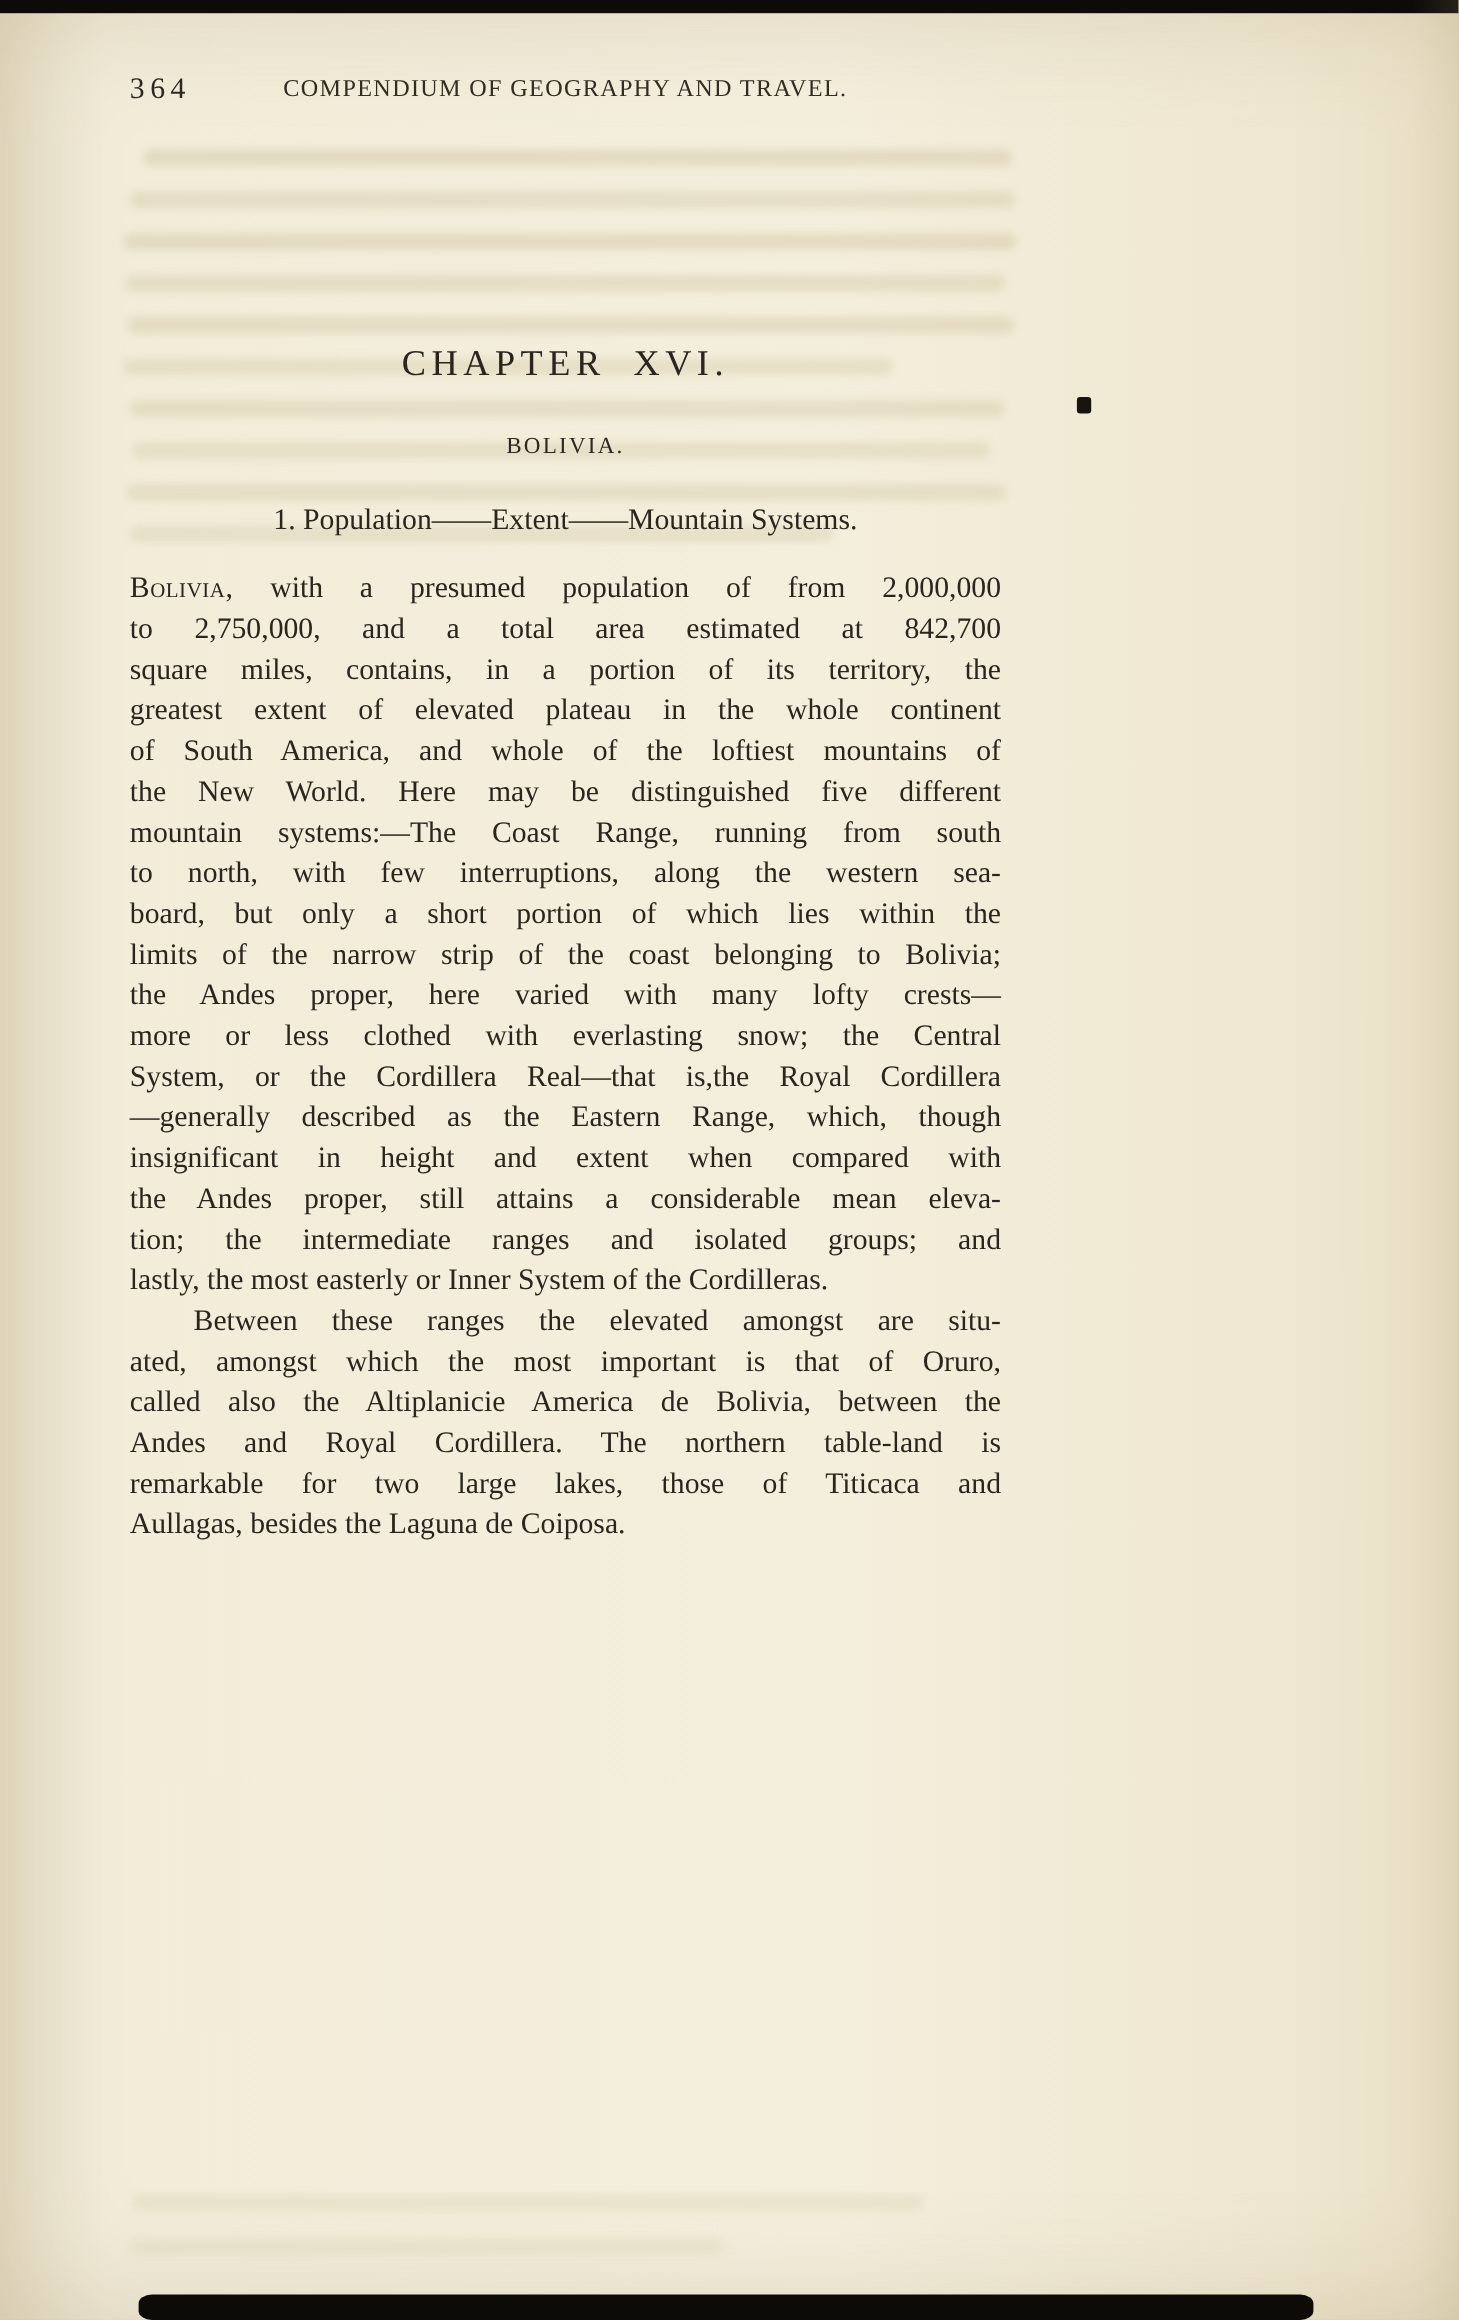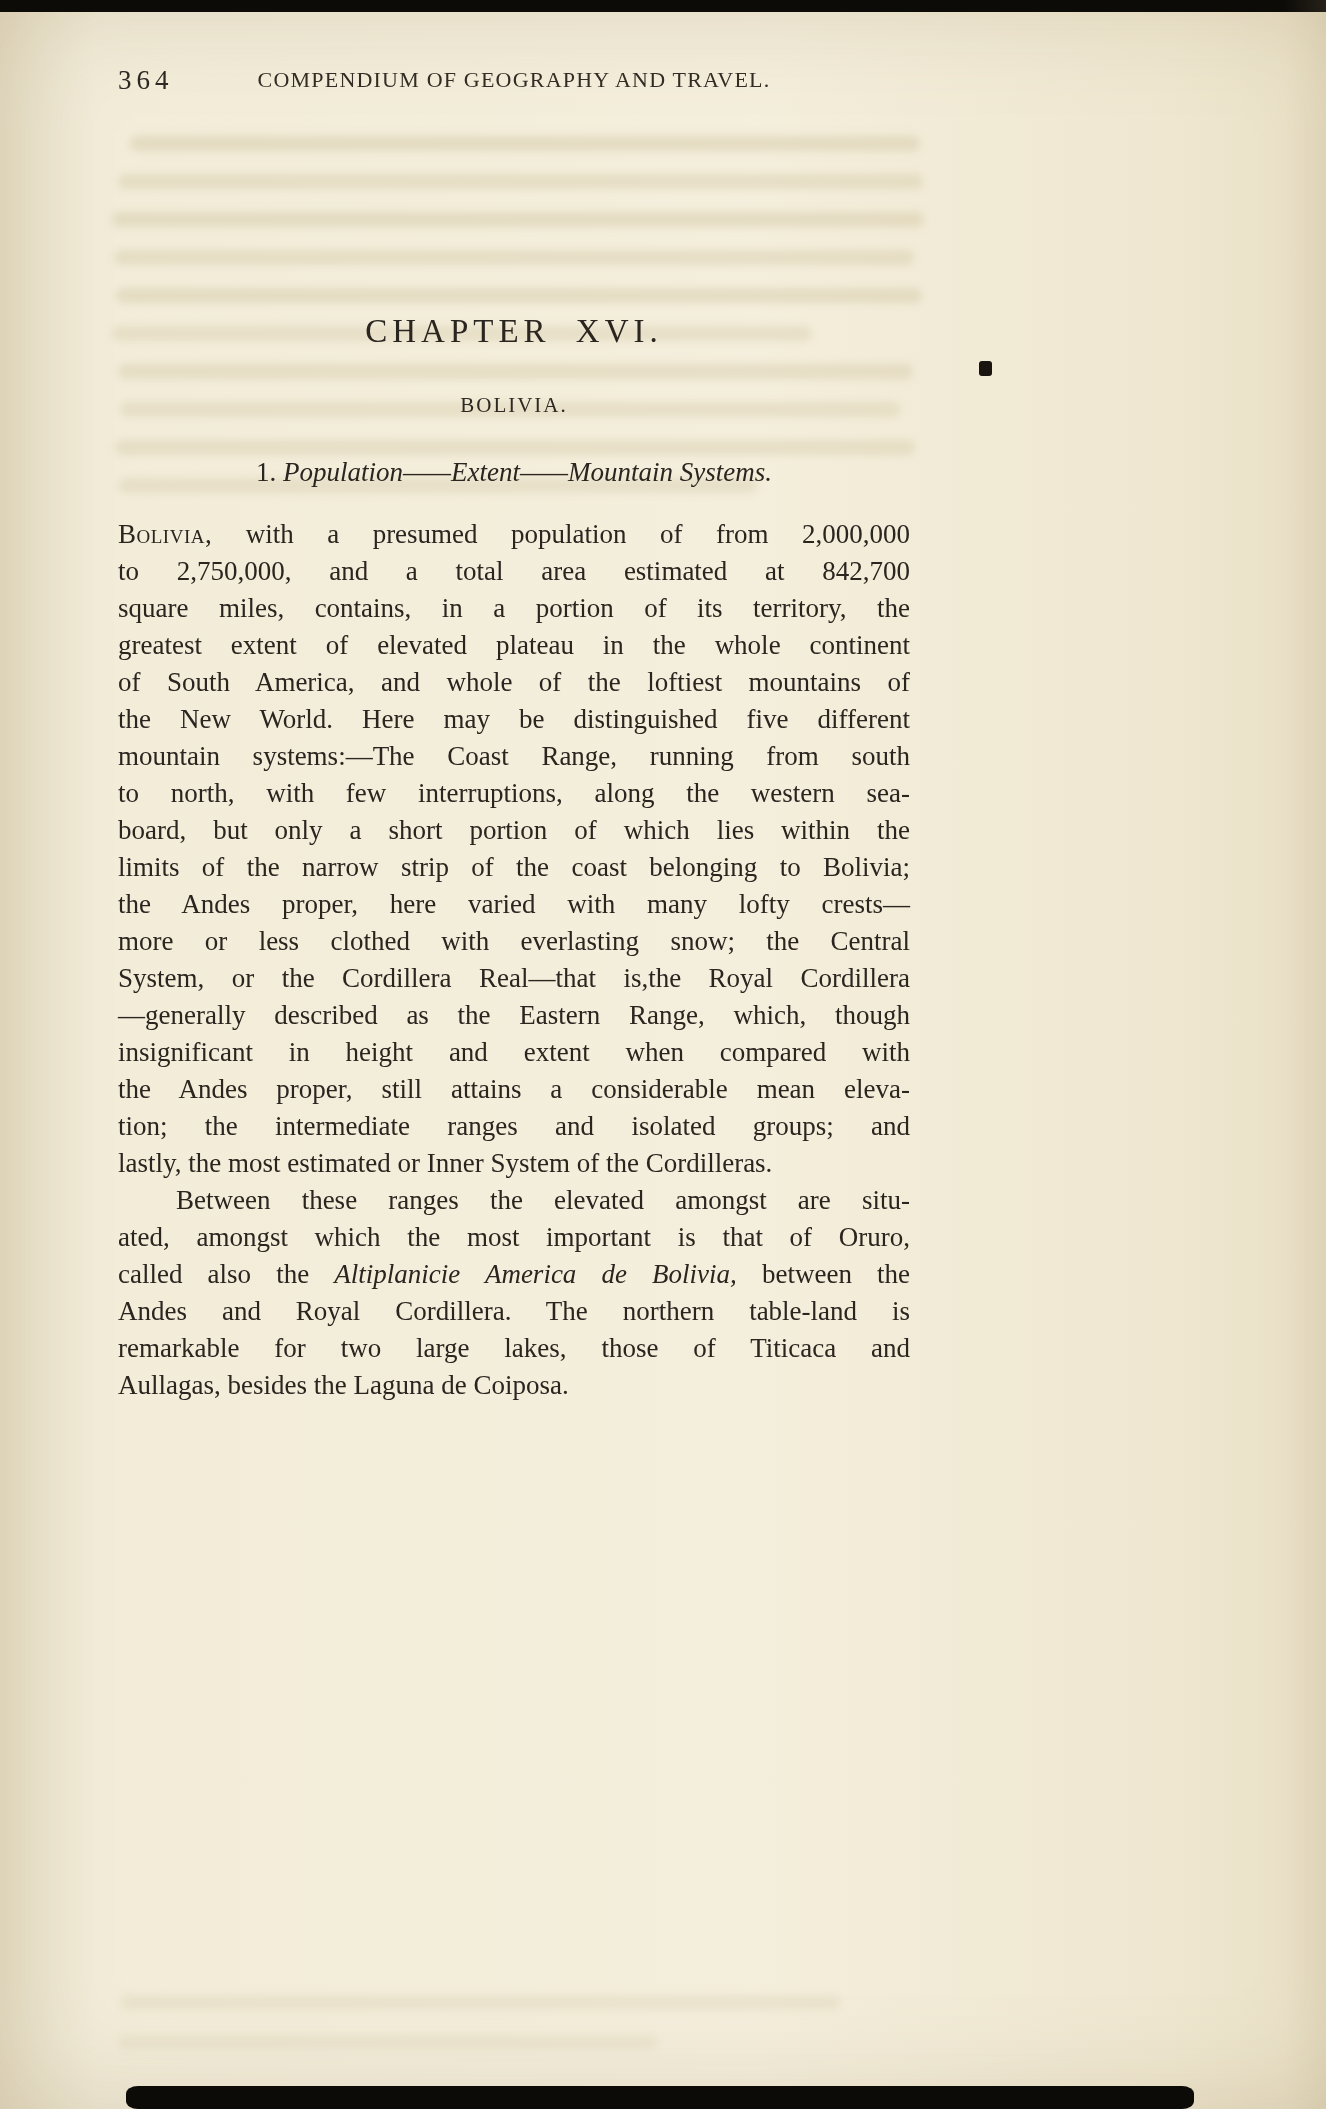--- a/index.html
+++ b/index.html
@@ -83,21 +83,21 @@
     z-index: 2;
   }
   .section-title {
     position: absolute; top: 457px; left: 118px; width: 792px;
     text-align: center;
     font-size: 27px;
     color: #2b2520;
     z-index: 2;
   }
   .seg-n { font-style: normal; }
-  .seg-i { font-style: italic; }
+  .seg-i { }
   .seg-sc { font-variant: small-caps; letter-spacing: 0.5px; }
   
   .body-text {
     position: absolute; top: 516px; left: 118px; width: 792px;
     font-size: 27px; line-height: 37px;
     z-index: 2;
   }
   .line {
     text-align: justify;
     text-align-last: justify;
@@ -158,21 +158,21 @@
         <div class="line">to north, with few interruptions, along the western sea-</div>
         <div class="line">board, but only a short portion of which lies within the</div>
         <div class="line">limits of the narrow strip of the coast belonging to Bolivia;</div>
         <div class="line">the Andes proper, here varied with many lofty crests—</div>
         <div class="line">more or less clothed with everlasting snow; the Central</div>
         <div class="line">System, or the Cordillera Real—that is,the Royal Cordillera</div>
         <div class="line">—generally described as the Eastern Range, which, though</div>
         <div class="line">insignificant in height and extent when compared with</div>
         <div class="line">the Andes proper, still attains a considerable mean eleva-</div>
         <div class="line">tion; the intermediate ranges and isolated groups; and</div>
-        <div class="line last">lastly, the most estimated or Inner System of the Cordilleras.</div>
+        <div class="line last">lastly, the most easterly or Inner System of the Cordilleras.</div>
       </div>
       <div class="paragraph indent">
         <div class="line">Between these ranges the elevated amongst are situ-</div>
         <div class="line">ated, amongst which the most important is that of Oruro,</div>
         <div class="line"><span class="seg-n">called also the </span><span class="seg-i">Altiplanicie America de Bolivia,</span><span class="seg-n"> between the</span></div>
         <div class="line">Andes and Royal Cordillera.  The northern table-land is</div>
         <div class="line">remarkable for two large lakes, those of Titicaca and</div>
         <div class="line last">Aullagas, besides the Laguna de Coiposa.</div>
       </div>
     </div>

